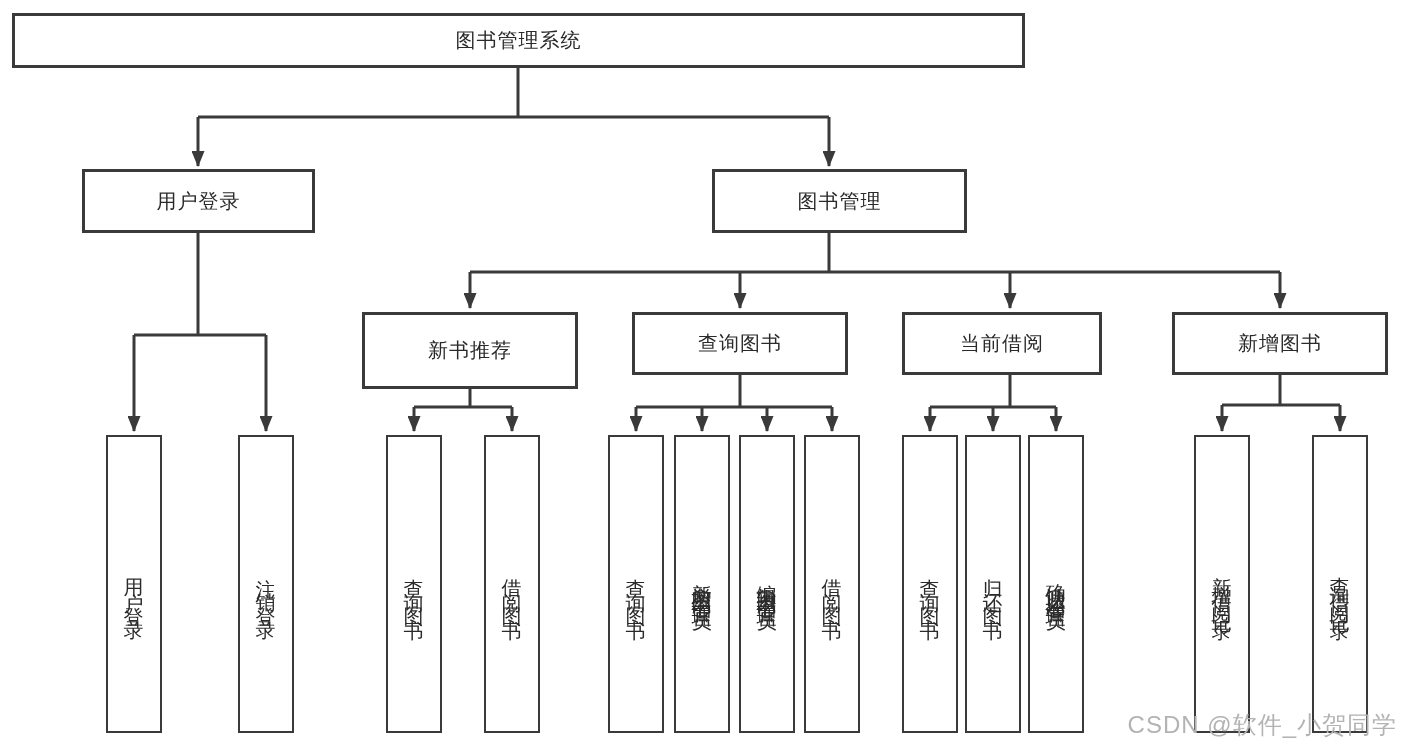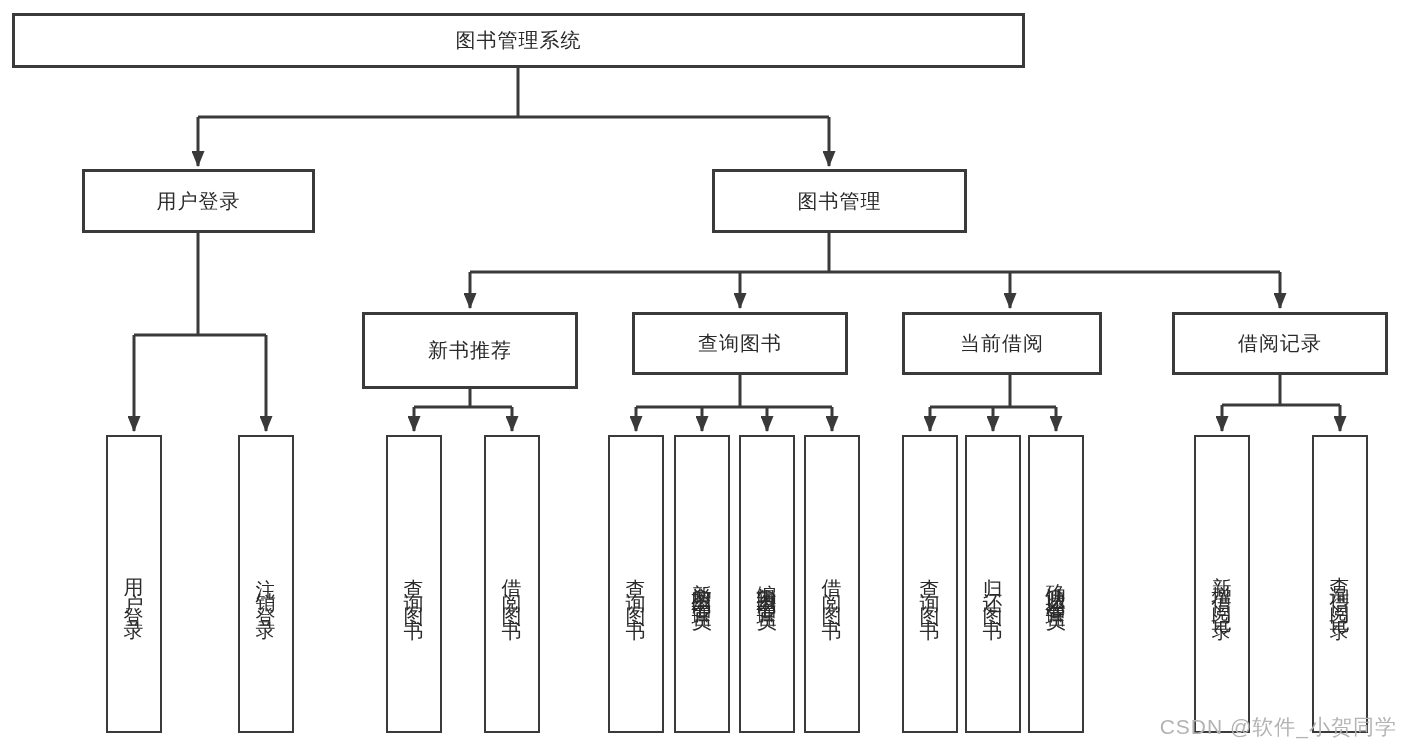--- a/index.html
+++ b/index.html
@@ -51,21 +51,21 @@
     white-space: nowrap;
     color: #2a2a2a;
   }
   .v4 { letter-spacing: 14px; transform: translateY(7px); }
   .v6 { letter-spacing: 9px;  transform: translateY(4px); }
   .v9 { letter-spacing: 4px;  transform: translateY(2px); }
   .watermark {
     position: absolute;
     right: 8px;
     bottom: 6px;
-    font-size: 21px;
+    font-size: 24px;
     color: #b3b3b3;
     letter-spacing: 1px;
     white-space: nowrap;
     z-index: 5;
   }
 </style>
 </head>
 <body>
 
 <div class="stage">
@@ -127,21 +127,21 @@
   <div class="node" style="left:362px; top:312px; width:216px; height:77px;">
     <span class="hlabel">新书推荐</span>
   </div>
   <div class="node" style="left:632px; top:312px; width:216px; height:63px;">
     <span class="hlabel">查询图书</span>
   </div>
   <div class="node" style="left:902px; top:312px; width:200px; height:63px;">
     <span class="hlabel">当前借阅</span>
   </div>
   <div class="node" style="left:1172px; top:312px; width:216px; height:63px;">
-    <span class="hlabel">借阅记录</span>
+    <span class="hlabel">新增图书</span>
   </div>
 
   <div class="node leaf" style="left:106px;">
     <span class="vtext v4">用户登录</span>
   </div>
   <div class="node leaf" style="left:238px;">
     <span class="vtext v4">注销登录</span>
   </div>
 
   <div class="node leaf" style="left:386px;">

